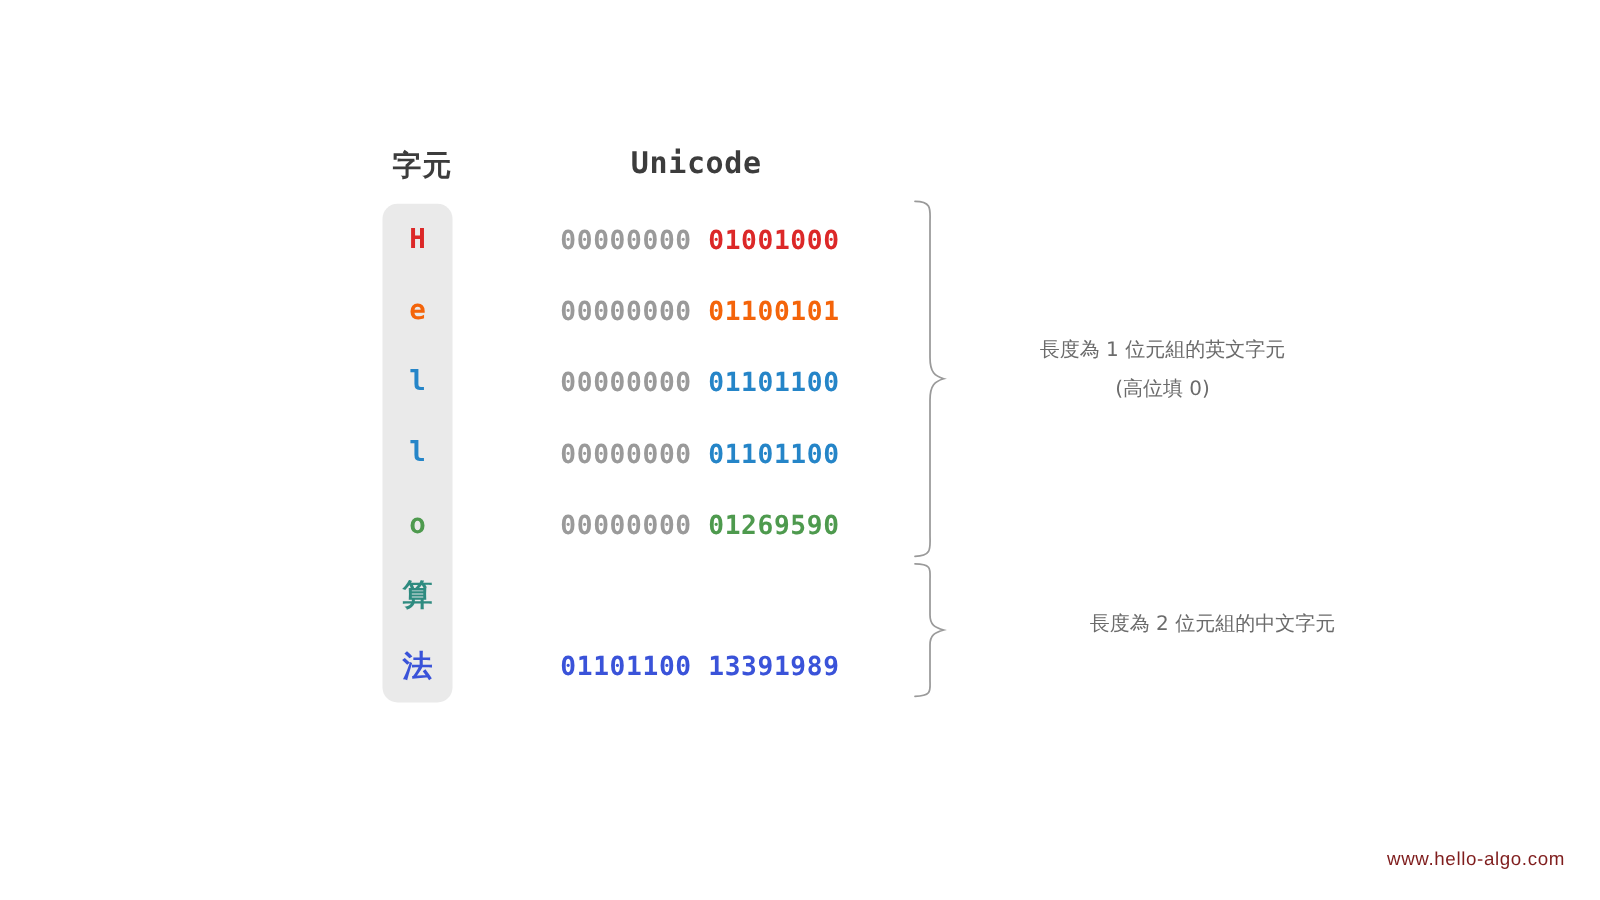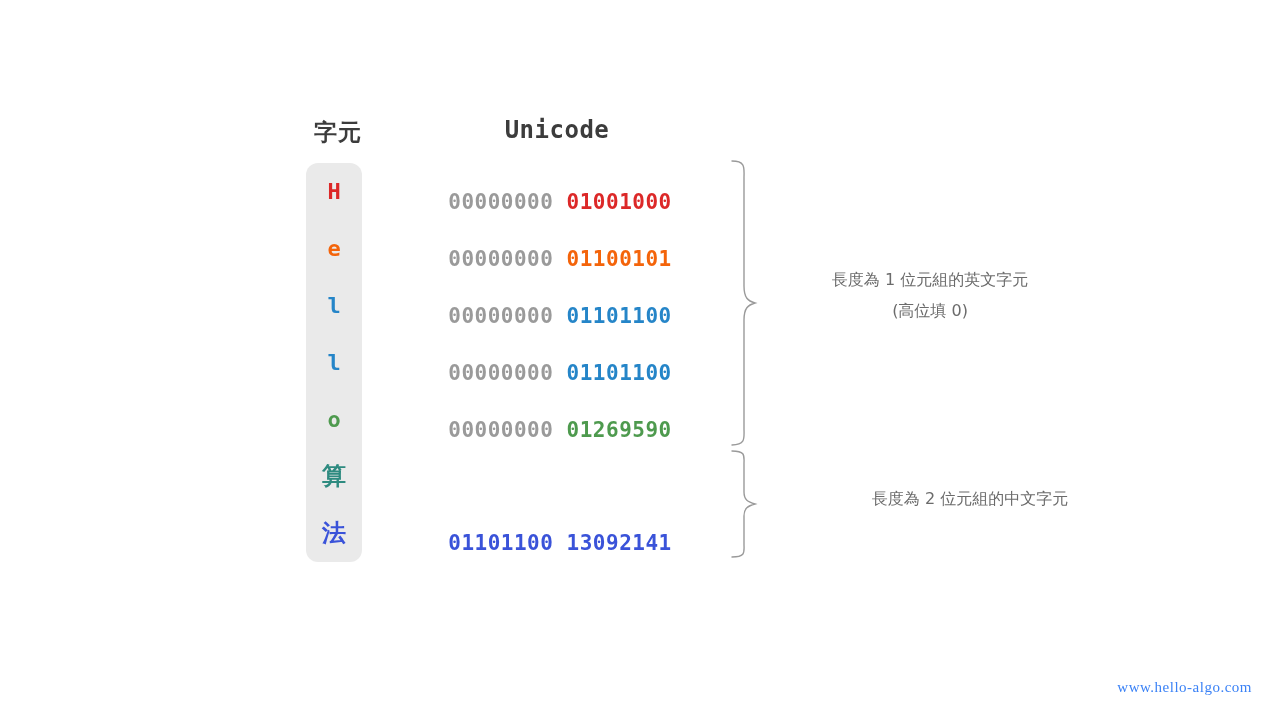--- a/index.html
+++ b/index.html
@@ -81,21 +81,20 @@
     top: 0;
     width: 260px;
     height: 40px;
     line-height: 40px;
     text-align: center;
     font-size: 21px;
     font-weight: bold;
     font-family: "DejaVu Sans Mono", "Liberation Mono", monospace;
     letter-spacing: 0.5px;
     white-space: pre;
-    margin-top: 10px;
   }
   .bits .hi { color: #9a9a9a; }
 
   
   .brace {
     position: absolute;
     pointer-events: none;
   }
 
   
@@ -120,23 +119,23 @@
     left: 800px;
     top: 489px;
     width: 340px;
   }
 
   
   #watermark {
     position: absolute;
     right: 28px;
     bottom: 24px;
-    color: #3b82f6;
+    color: #7f1d1d;
     font-size: 15px;
-    font-family: Liberation Serif, serif;
+    font-family: Liberation Sans, sans-serif;
     letter-spacing: 0.5px;
   }
 </style>
 </head>
 <body>
 
 <div id="canvas">
 
   <div class="col-header" id="header-char">字元</div>
   <div class="col-header" id="header-unicode">Unicode</div>
@@ -162,21 +161,21 @@
       </div>
       <div class="row" style="top: 400px;">
         <div class="ch" style="color: rgb(78, 154, 78);">o</div>
         <div class="bits" style="color: rgb(78, 154, 78);"><span class="hi">00000000</span>&nbsp;<span>01269590</span></div>
       </div>
       <div class="row" style="top: 456px;">
         <div class="ch cjk" style="color: rgb(46, 139, 128);">算</div>
       </div>
       <div class="row" style="top: 513px;">
         <div class="ch cjk" style="color: rgb(58, 83, 217);">法</div>
-        <div class="bits" style="color: rgb(58, 83, 217);"><span>01101100</span>&nbsp;<span>13092141</span></div>
+        <div class="bits" style="color: rgb(58, 83, 217);"><span>01101100</span>&nbsp;<span>13391989</span></div>
       </div>
     </div>
 
   <svg class="brace" id="brace-ascii" style="left:718px; top:158px;" width="40" height="290" viewBox="0 0 40 290">
     <path d="M 26 3
              C 12 3, 14 10, 14 20
              L 14 128
              C 14 140, 10 143, 3 145
              C 10 147, 14 150, 14 162
              L 14 270

